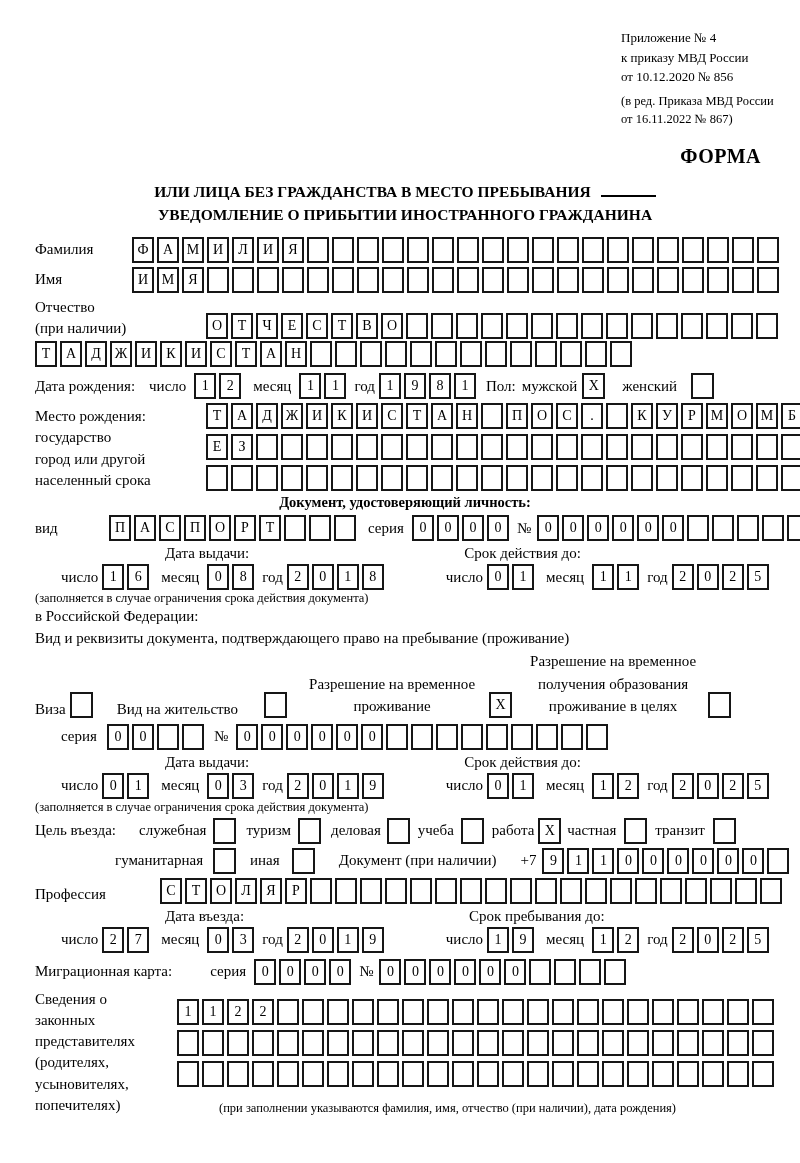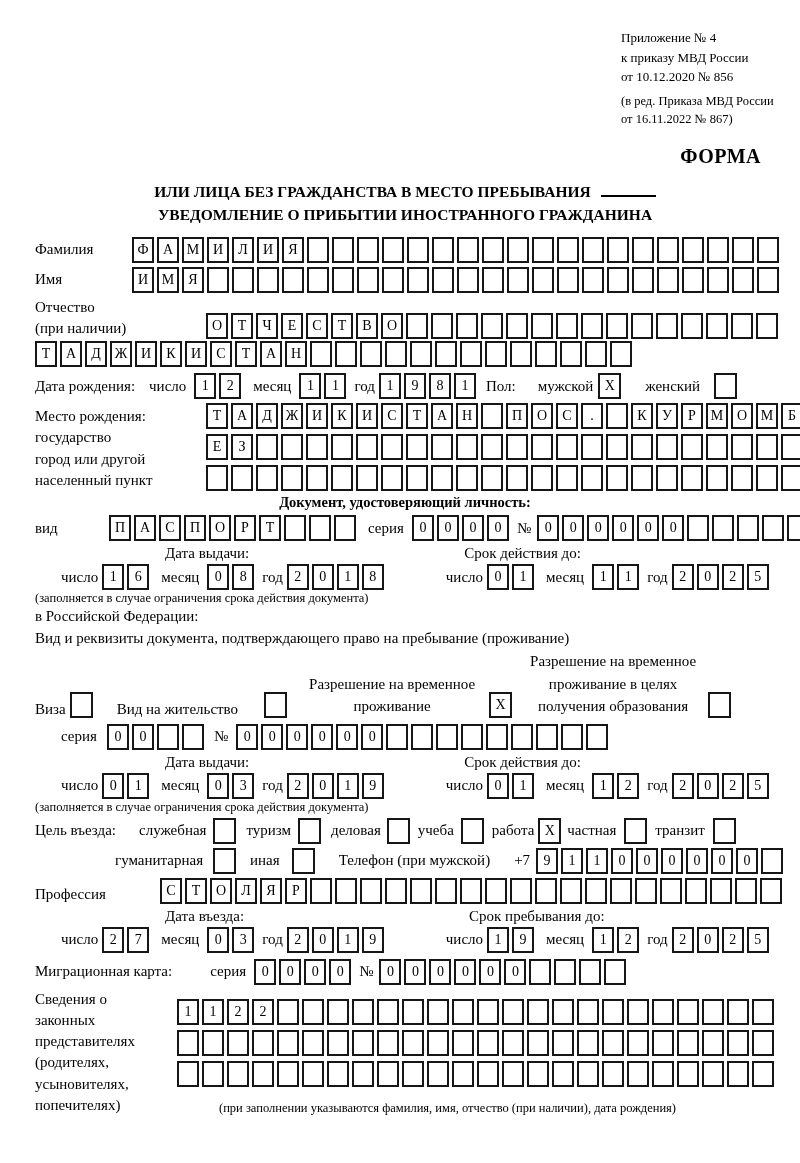--- a/index.html
+++ b/index.html
@@ -188,32 +188,32 @@
         <span class="cell">1</span>
       </span>
     <span class="lbl" style="margin-left:8px;">год</span>
     <span class="cells" style="margin-left:4px;">
         <span class="cell">1</span>
         <span class="cell">9</span>
         <span class="cell">8</span>
         <span class="cell">1</span>
       </span>
     <span class="lbl" style="margin-left:10px;">Пол:</span>
-    <span class="lbl" style="margin-left:22px;">мужской</span>
+    <span class="lbl" style="margin-left:6px;">мужской</span>
     <span class="checkbox" style="margin-left:5px;">X</span>
-    <span class="lbl" style="margin-left:24px;">женский</span>
+    <span class="lbl" style="margin-left:17px;">женский</span>
     <span class="checkbox" style="margin-left:14px;"></span>
   </div>
 
   <div class="row rowt" style="">
     <span class="lblcol w171">
       <span>Место рождения:</span>
       <span>государство</span>
       <span>город или другой</span>
-      <span>населенный пункт</span>
+      <span>населенный срока</span>
     </span>
     <span class="cellstack">
       <span class="cells">
           <span class="cell">Т</span>
           <span class="cell">А</span>
           <span class="cell">Д</span>
           <span class="cell">Ж</span>
           <span class="cell">И</span>
           <span class="cell">К</span>
           <span class="cell">И</span>
@@ -379,22 +379,22 @@
     <span class="checkbox" style="margin-left:4px;"></span>
     <span class="lbl" style="margin-left:24px;">Вид на жительство</span>
     <span class="checkbox" style="margin-left:26px;"></span>
     <span class="optcol" style="margin-left:22px;">
       <span>Разрешение на временное</span>
       <span>проживание</span>
     </span>
     <span class="checkbox" style="margin-left:14px;">X</span>
     <span class="optcol" style="margin-left:18px;">
       <span>Разрешение на временное</span>
+      <span>получения образования</span>
       <span>проживание в целях</span>
-      <span>получения образования</span>
     </span>
     <span class="checkbox" style="margin-left:12px;"></span>
   </div>
 
   <div class="row" style="margin-top:6px;">
     <span class="lbl" style="margin-left:26px;">серия</span>
     <span class="cells" style="margin-left:10px;">
         <span class="cell">0</span>
         <span class="cell">0</span>
         <span class="cell"></span>
@@ -478,21 +478,21 @@
     <span class="checkbox" style="margin-left:8px;"></span>
     <span class="lbl" style="margin-left:8px;">транзит</span>
     <span class="checkbox" style="margin-left:8px;"></span>
   </div>
 
   <div class="row">
     <span class="lbl" style="margin-left:80px;">гуманитарная</span>
     <span class="checkbox" style="margin-left:10px;"></span>
     <span class="lbl" style="margin-left:14px;">иная</span>
     <span class="checkbox" style="margin-left:12px;"></span>
-    <span class="lbl" style="margin-left:24px;">Телефон (при мужской)</span>
+    <span class="lbl" style="margin-left:24px;">Документ (при наличии)</span>
     <span class="lbl" style="margin-left:24px;">+7</span>
     <span class="cells" style="margin-left:6px;">
         <span class="cell">9</span>
         <span class="cell">1</span>
         <span class="cell">1</span>
         <span class="cell">0</span>
         <span class="cell">0</span>
         <span class="cell">0</span>
         <span class="cell">0</span>
         <span class="cell">0</span>

